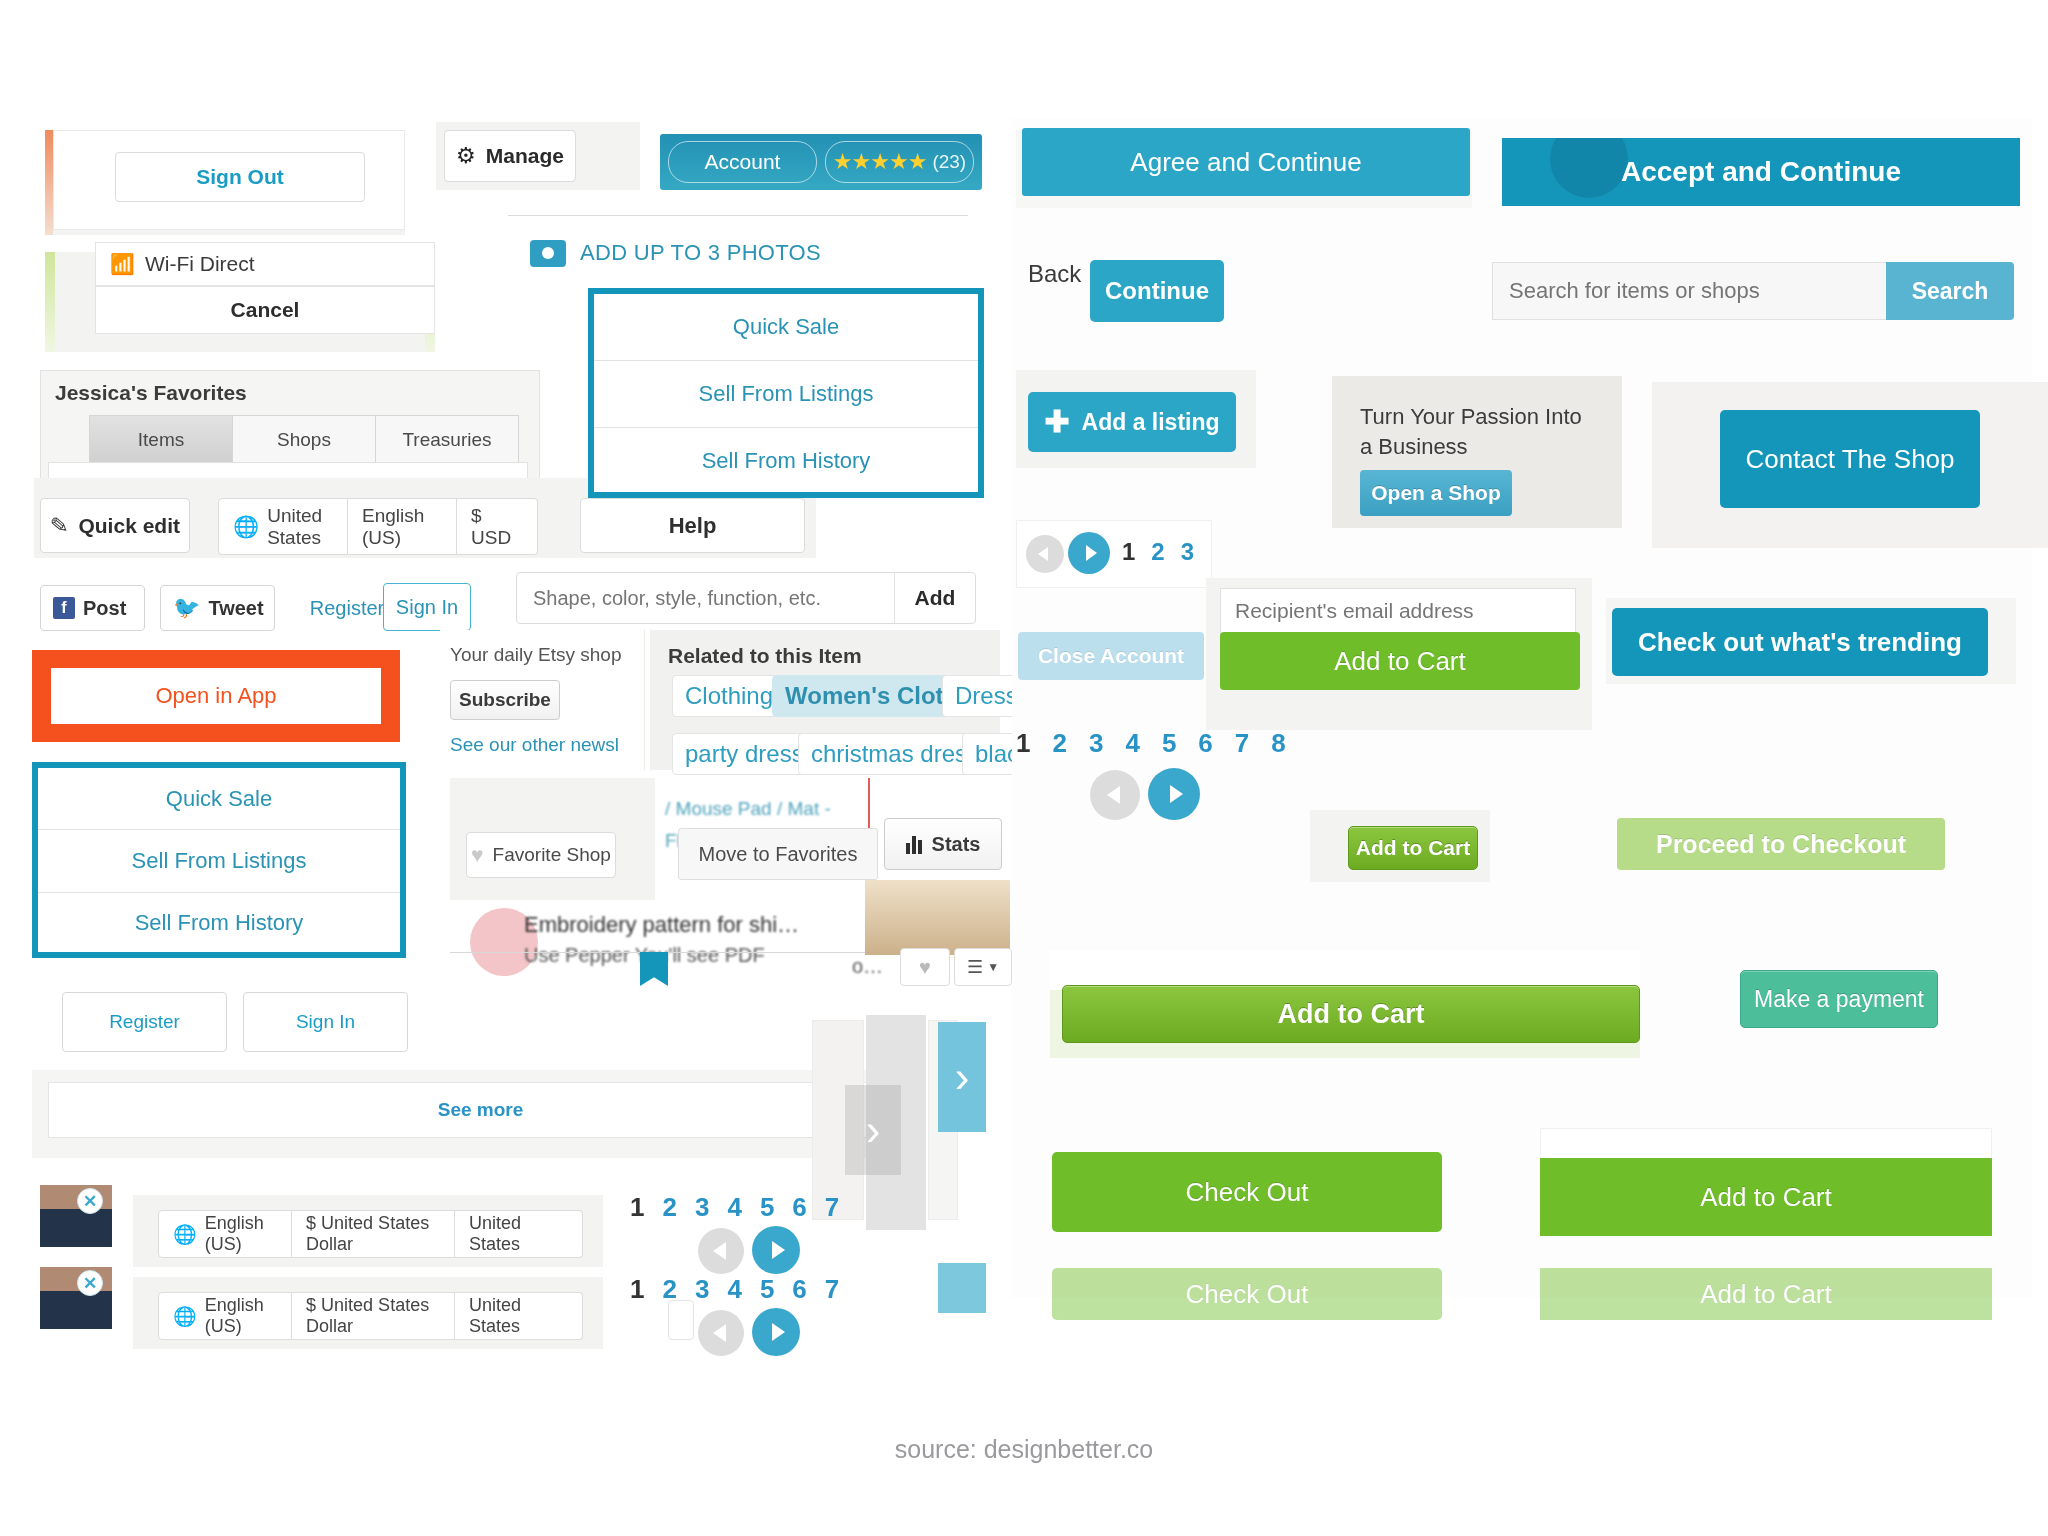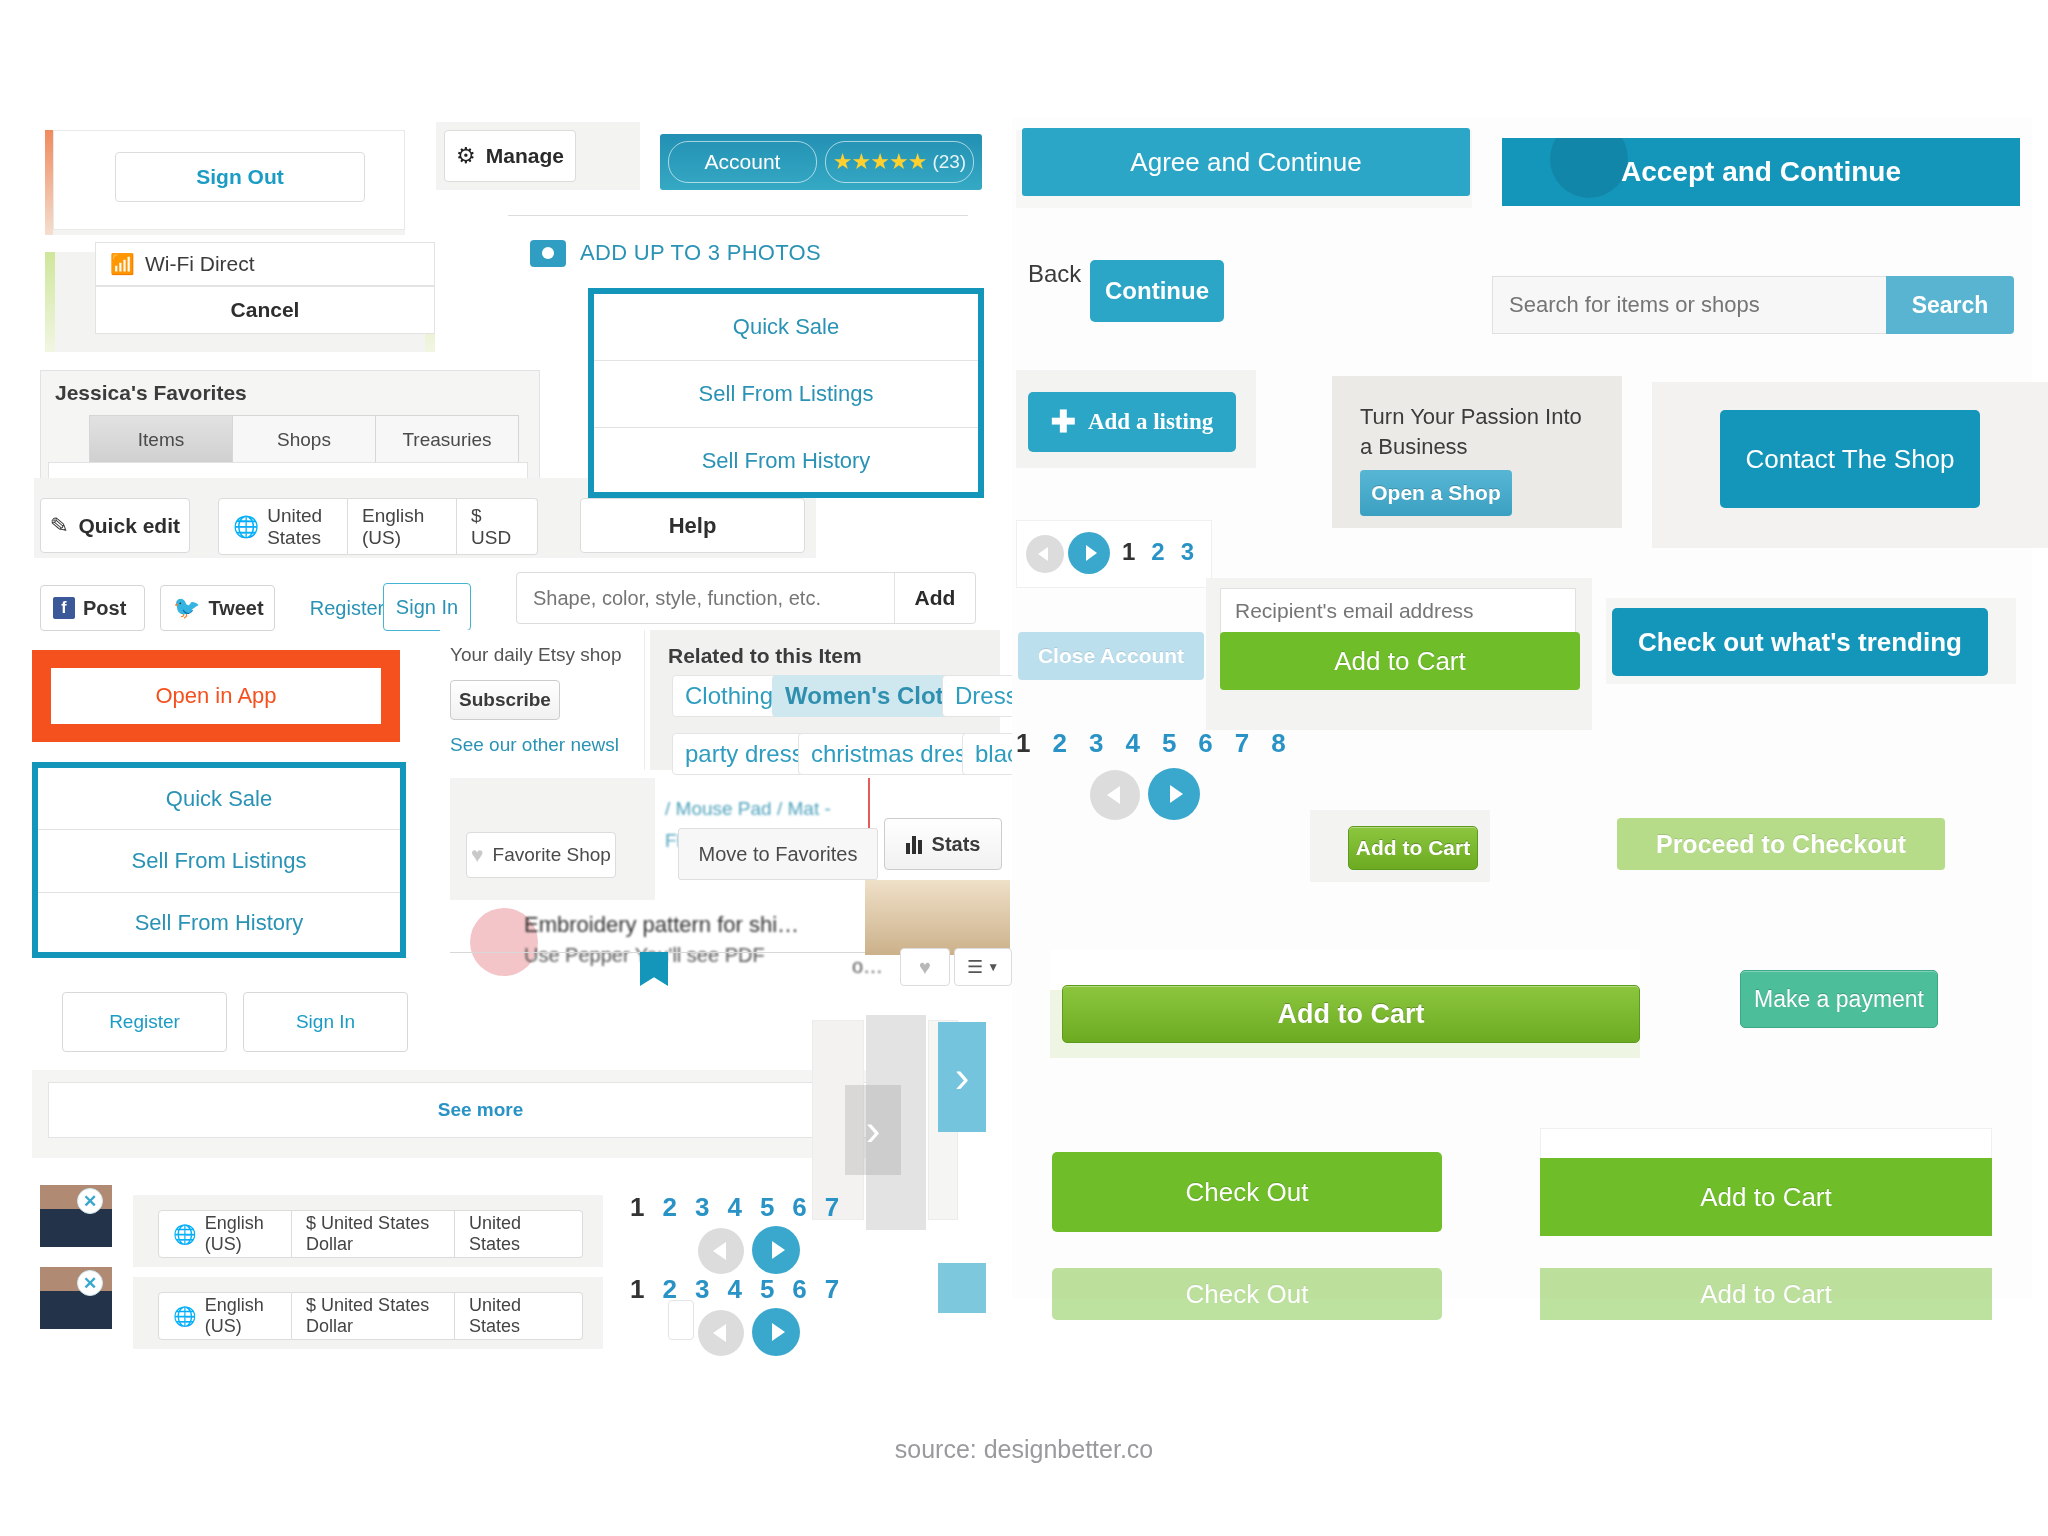--- a/index.html
+++ b/index.html
@@ -325,29 +325,29 @@
   <div class="abs btn-teal-flat ctr" style="left:1022px;top:128px;width:448px;height:68px;font-size:26px;">Agree and Continue</div>
 
   <div class="abs btn-teal-dark ctr" style="left:1502px;top:138px;width:518px;height:68px;font-size:28px;font-weight:bold;border-radius:0;overflow:hidden;">
     <span class="abs" style="left:48px;top:-18px;width:78px;height:78px;border-radius:50%;background:rgba(0,0,0,.10);"></span>
     <span style="position:relative;">Accept and Continue</span>
   </div>
 
   <div class="abs" style="left:1028px;top:260px;font-size:24px;color:#3a3a3a;">Back</div>
   <div class="abs btn-teal-flat ctr" style="left:1090px;top:260px;width:134px;height:62px;font-size:24px;font-weight:bold;border-radius:5px;">Continue</div>
 
-  <div class="abs" style="left:1492px;top:276px;width:522px;height:58px;display:flex;">
+  <div class="abs" style="left:1492px;top:262px;width:522px;height:58px;display:flex;">
     <input style="flex: 1 1 0%; border-top: 1px solid rgb(224, 224, 224); border-bottom: 1px solid rgb(224, 224, 224); border-left: 1px solid rgb(224, 224, 224); border-image: initial; border-right: none; background: rgb(247, 247, 247); outline: none; font-family: &quot;Liberation Sans&quot;, sans-serif; font-size: 22px; color: rgb(155, 155, 155); padding-left: 16px;" placeholder="Search for items or shops">
     <div class="ctr" style="width:128px;background:#58b4d0;color:#fff;font-size:23px;font-weight:bold;border-radius:0 4px 4px 0;">Search</div>
   </div>
 
   <div class="abs shade" style="left:1016px;top:370px;width:240px;height:98px;"></div>
   <div class="abs btn-teal-flat" style="left:1028px;top:392px;width:208px;height:60px;border-radius:5px;display:flex;align-items:center;justify-content:center;gap:12px;">
     <span style="font-size:30px;font-weight:bold;line-height:1;">✚</span>
-    <span style="font-size:23px;font-weight:bold;font-family:Liberation Serif, serif;">Add a listing</span>
+    <span style="font-size:23px;font-weight:bold;">Add a listing</span>
   </div>
 
   <div class="abs" style="left:1332px;top:376px;width:290px;height:152px;background:#eceae7;">
     <div class="abs" style="left:28px;top:26px;width:230px;font-size:22px;line-height:1.35;color:#3b3b3b;">Turn Your Passion Into a Business</div>
     <div class="abs ctr" style="left:28px;top:94px;width:152px;height:46px;background:linear-gradient(#58b6d4,#3ba0c2);color:#fff;font-size:21px;font-weight:bold;border-radius:4px;text-shadow:0 -1px 0 rgba(0,0,0,.18);">Open a Shop</div>
   </div>
 
   <div class="abs" style="left:1652px;top:382px;width:396px;height:166px;background:#f3f2f0;"></div>
   <div class="abs btn-teal-dark ctr" style="left:1720px;top:410px;width:260px;height:98px;font-size:26px;text-align:center;line-height:1.25;border-radius:5px;padding:0 16px;">Contact The Shop</div>
 

